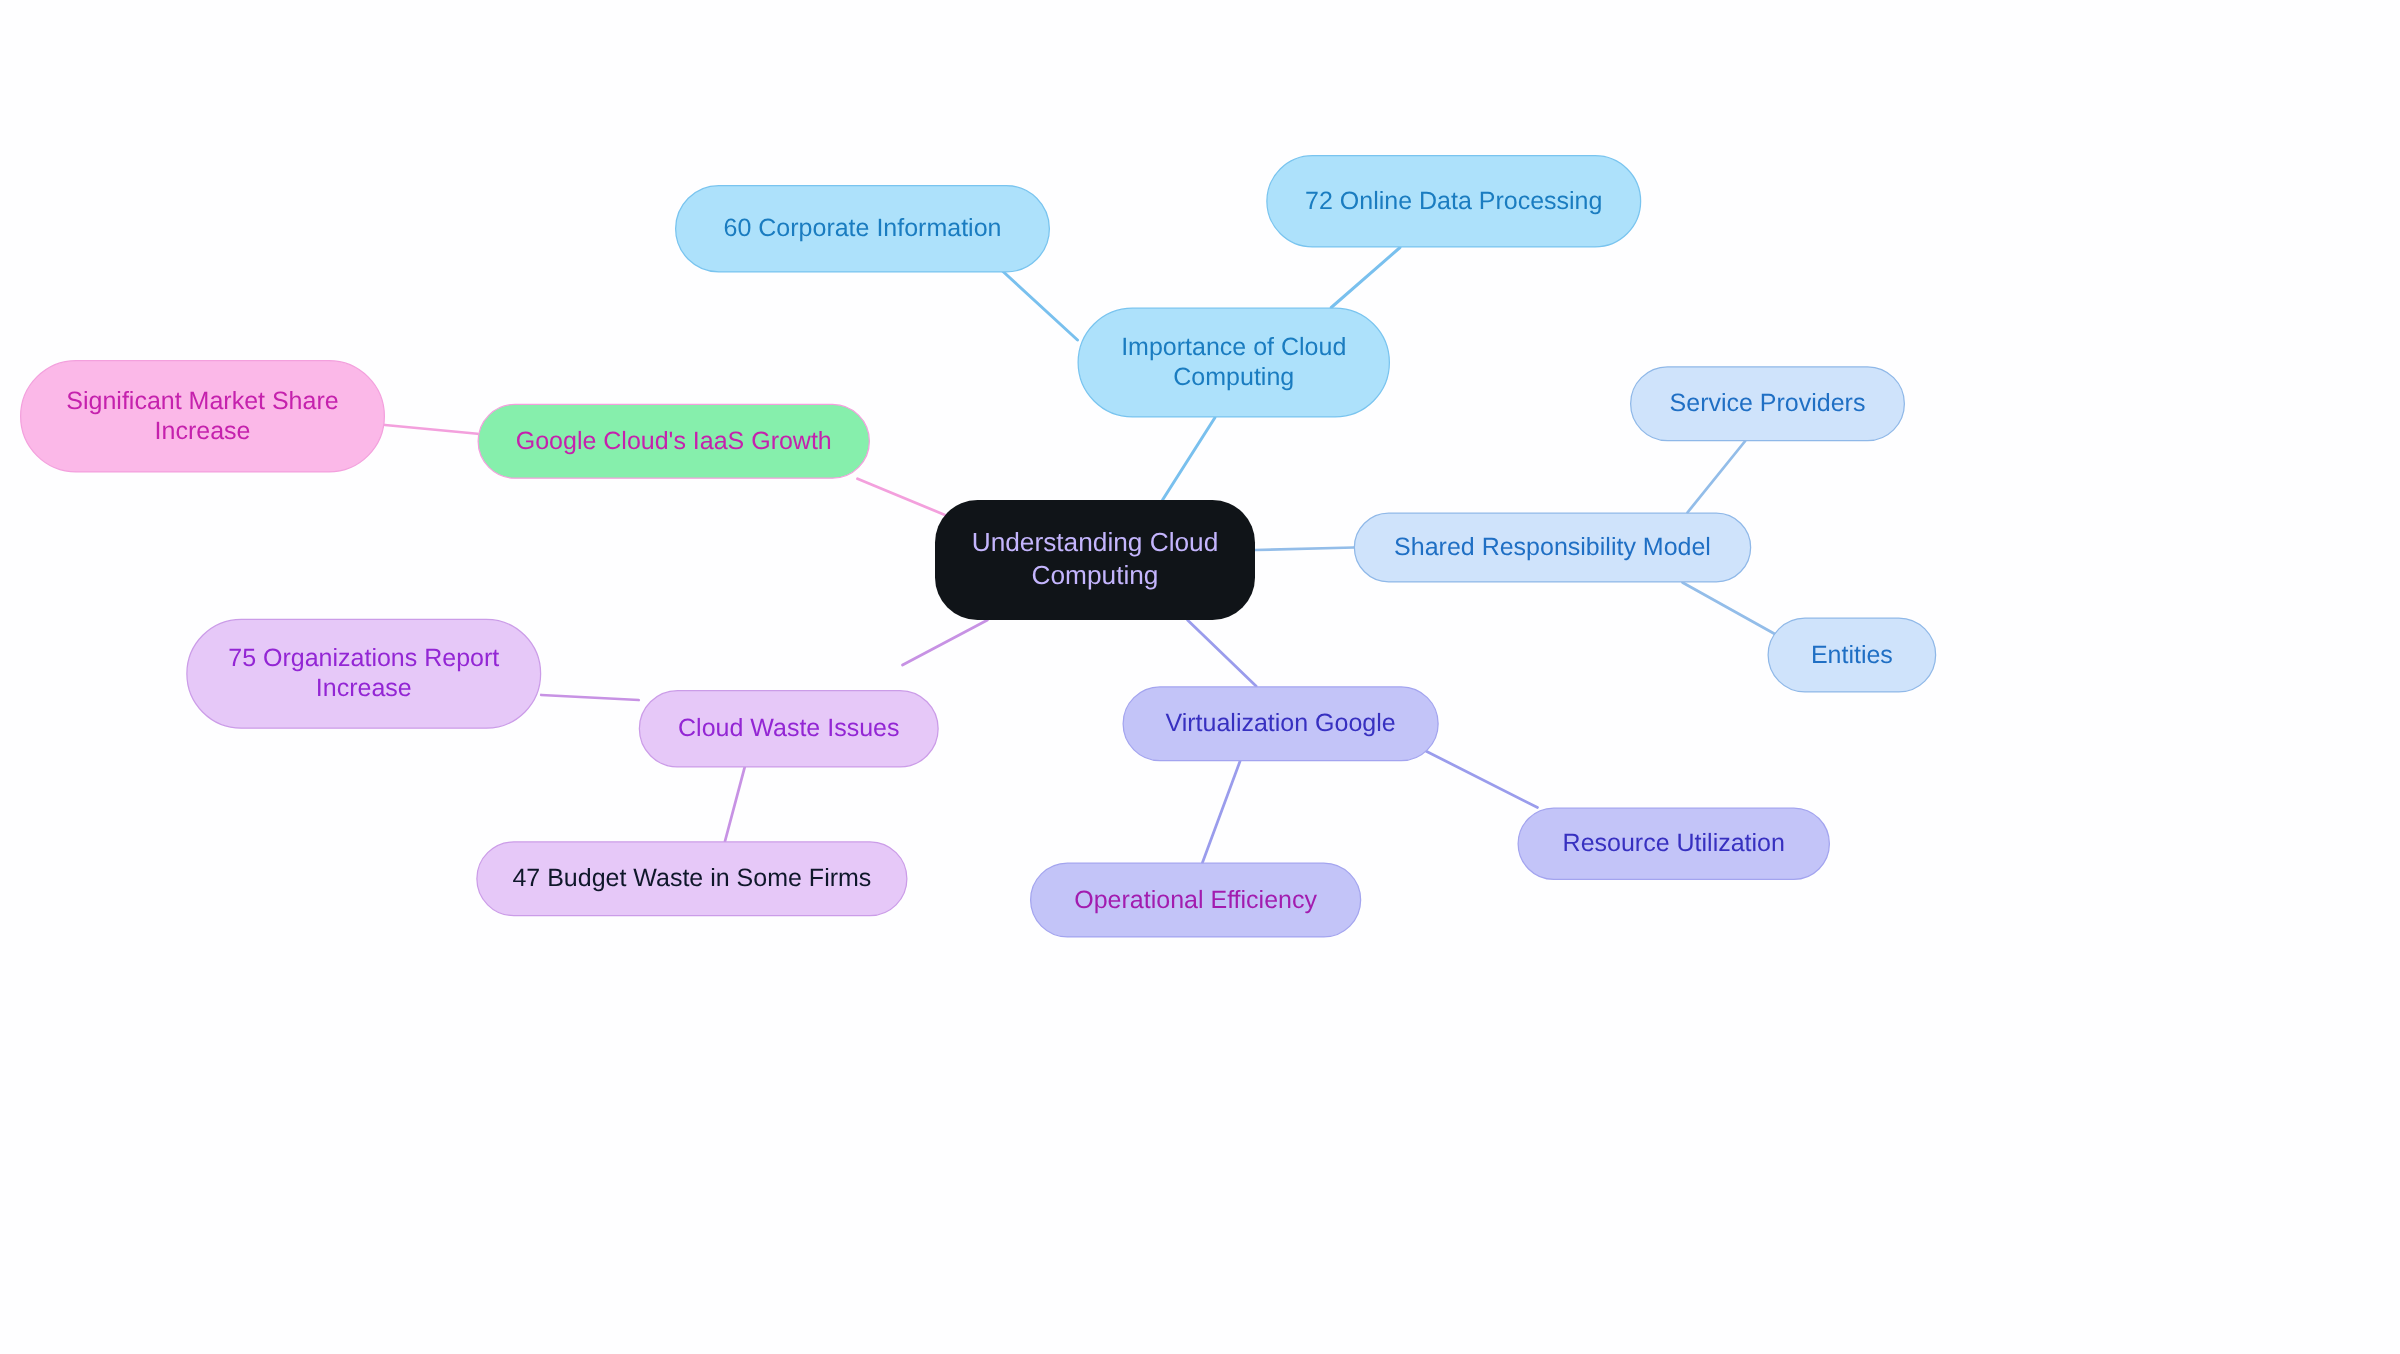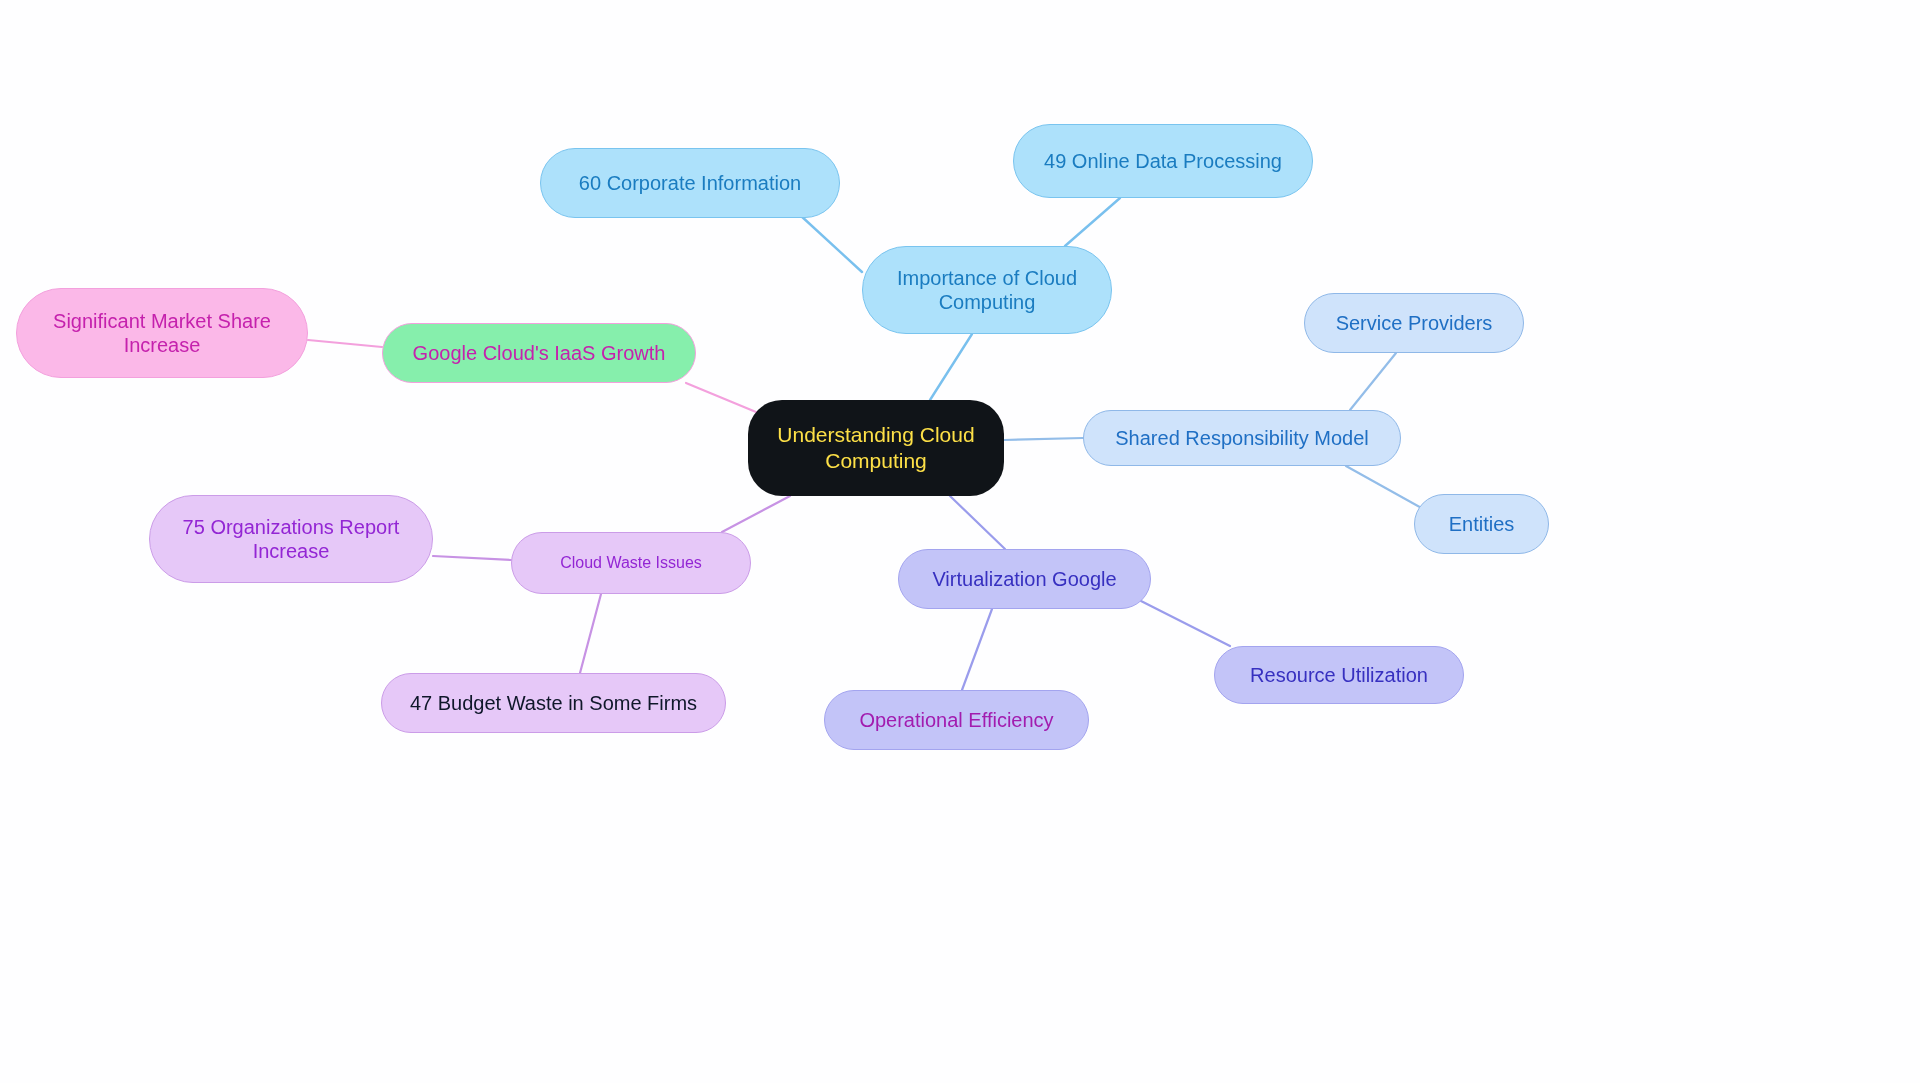--- a/index.html
+++ b/index.html
@@ -63,33 +63,33 @@
       <line x1="950" y1="496" x2="1005" y2="549" stroke="#9a9cec" stroke-width="2.2" stroke-linecap="round"></line>
       <line x1="1141" y1="601" x2="1230" y2="646" stroke="#9a9cec" stroke-width="2.2" stroke-linecap="round"></line>
       <line x1="992" y1="609" x2="962" y2="690" stroke="#9a9cec" stroke-width="2.2" stroke-linecap="round"></line>
       <line x1="756" y1="412" x2="686" y2="383" stroke="#f3a0dd" stroke-width="2.2" stroke-linecap="round"></line>
       <line x1="382" y1="347" x2="308" y2="340" stroke="#f3a0dd" stroke-width="2.2" stroke-linecap="round"></line>
       <line x1="790" y1="496" x2="722" y2="532" stroke="#c792e4" stroke-width="2.2" stroke-linecap="round"></line>
       <line x1="511" y1="560" x2="433" y2="556" stroke="#c792e4" stroke-width="2.2" stroke-linecap="round"></line>
       <line x1="601" y1="594" x2="580" y2="673" stroke="#c792e4" stroke-width="2.2" stroke-linecap="round"></line>
     </svg>
   <div id="node-layer">
-      <div class="node root" style="left: 748px; top: 400px; width: 256px; height: 96px; background: rgb(16, 20, 24); color: #fde047; border-color: rgb(16, 20, 24); font-size: 21px;"><span class="node-label">Understanding Cloud
+      <div class="node root" style="left: 748px; top: 400px; width: 256px; height: 96px; background: rgb(16, 20, 24); color: #c4b5fd; border-color: rgb(16, 20, 24); font-size: 21px;"><span class="node-label">Understanding Cloud
 Computing</span></div>
       <div class="node" style="left: 862px; top: 246px; width: 250px; height: 88px; background: rgb(173, 225, 251); color: rgb(26, 124, 192); border-color: rgb(121, 196, 239); font-size: 20px;"><span class="node-label">Importance of Cloud
 Computing</span></div>
-      <div class="node" style="left: 1013px; top: 124px; width: 300px; height: 74px; background: rgb(173, 225, 251); color: rgb(26, 124, 192); border-color: rgb(121, 196, 239); font-size: 20px;"><span class="node-label">49 Online Data Processing</span></div>
+      <div class="node" style="left: 1013px; top: 124px; width: 300px; height: 74px; background: rgb(173, 225, 251); color: rgb(26, 124, 192); border-color: rgb(121, 196, 239); font-size: 20px;"><span class="node-label">72 Online Data Processing</span></div>
       <div class="node" style="left: 540px; top: 148px; width: 300px; height: 70px; background: rgb(173, 225, 251); color: rgb(26, 124, 192); border-color: rgb(121, 196, 239); font-size: 20px;"><span class="node-label">60 Corporate Information</span></div>
       <div class="node" style="left: 1083px; top: 410px; width: 318px; height: 56px; background: rgb(207, 227, 251); color: rgb(31, 111, 196); border-color: rgb(143, 184, 232); font-size: 20px;"><span class="node-label">Shared Responsibility Model</span></div>
       <div class="node" style="left: 1304px; top: 293px; width: 220px; height: 60px; background: rgb(207, 227, 251); color: rgb(31, 111, 196); border-color: rgb(143, 184, 232); font-size: 20px;"><span class="node-label">Service Providers</span></div>
       <div class="node" style="left: 1414px; top: 494px; width: 135px; height: 60px; background: rgb(207, 227, 251); color: rgb(31, 111, 196); border-color: rgb(143, 184, 232); font-size: 20px;"><span class="node-label">Entities</span></div>
       <div class="node" style="left: 898px; top: 549px; width: 253px; height: 60px; background: rgb(195, 196, 248); color: rgb(55, 48, 192); border-color: rgb(163, 164, 239); font-size: 20px;"><span class="node-label">Virtualization Google</span></div>
       <div class="node" style="left: 1214px; top: 646px; width: 250px; height: 58px; background: rgb(195, 196, 248); color: rgb(55, 48, 192); border-color: rgb(163, 164, 239); font-size: 20px; justify-content: center;"><span class="node-label">Resource Utilization</span></div>
       <div class="node" style="left: 824px; top: 690px; width: 265px; height: 60px; background: rgb(195, 196, 248); color: #a21caf; border-color: rgb(163, 164, 239); font-size: 20px;"><span class="node-label">Operational Efficiency</span></div>
       <div class="node" style="left: 382px; top: 323px; width: 314px; height: 60px; background: #86efac; color: rgb(197, 33, 173); border-color: rgb(243, 160, 221); font-size: 20px;"><span class="node-label">Google Cloud's IaaS Growth</span></div>
       <div class="node" style="left: 16px; top: 288px; width: 292px; height: 90px; background: rgb(251, 184, 232); color: rgb(197, 33, 173); border-color: rgb(243, 160, 221); font-size: 20px;"><span class="node-label">Significant Market Share
 Increase</span></div>
-      <div class="node" style="left: 511px; top: 532px; width: 240px; height: 62px; background: rgb(230, 200, 248); color: rgb(147, 38, 212); border-color: rgb(203, 156, 232); font-size: 16px;"><span class="node-label">Cloud Waste Issues</span></div>
+      <div class="node" style="left: 511px; top: 552px; width: 240px; height: 62px; background: rgb(230, 200, 248); color: rgb(147, 38, 212); border-color: rgb(203, 156, 232); font-size: 20px;"><span class="node-label">Cloud Waste Issues</span></div>
       <div class="node" style="left: 149px; top: 495px; width: 284px; height: 88px; background: rgb(230, 200, 248); color: rgb(147, 38, 212); border-color: rgb(203, 156, 232); font-size: 20px; align-items: center;"><span class="node-label">75 Organizations Report
 Increase</span></div>
       <div class="node" style="left: 381px; top: 673px; width: 345px; height: 60px; background: rgb(230, 200, 248); color: #0f172a; border-color: rgb(203, 156, 232); font-size: 20px;"><span class="node-label">47 Budget Waste in Some Firms</span></div>
     </div>
 </div>
 
 </body></html>

